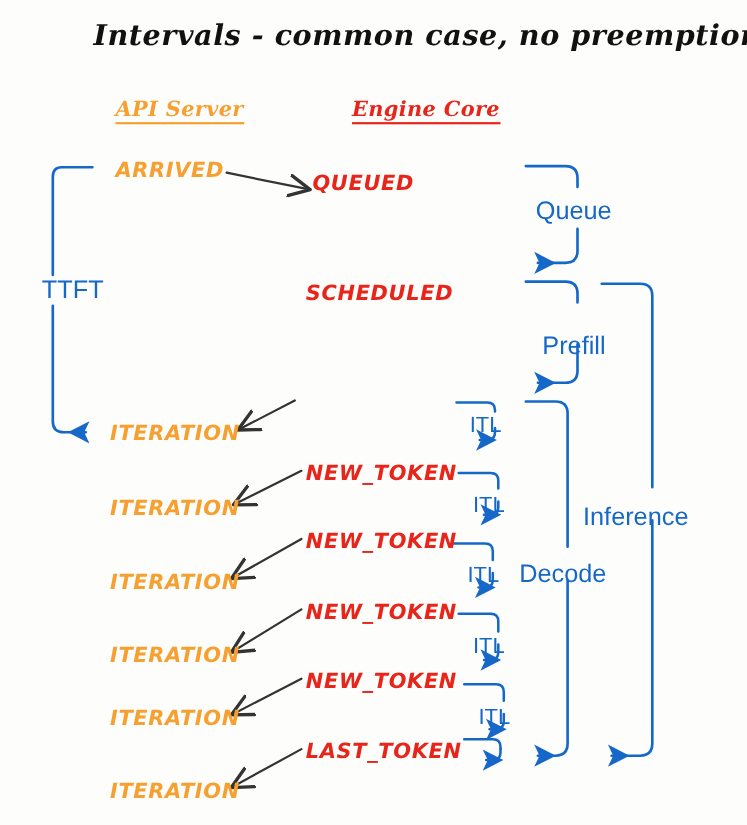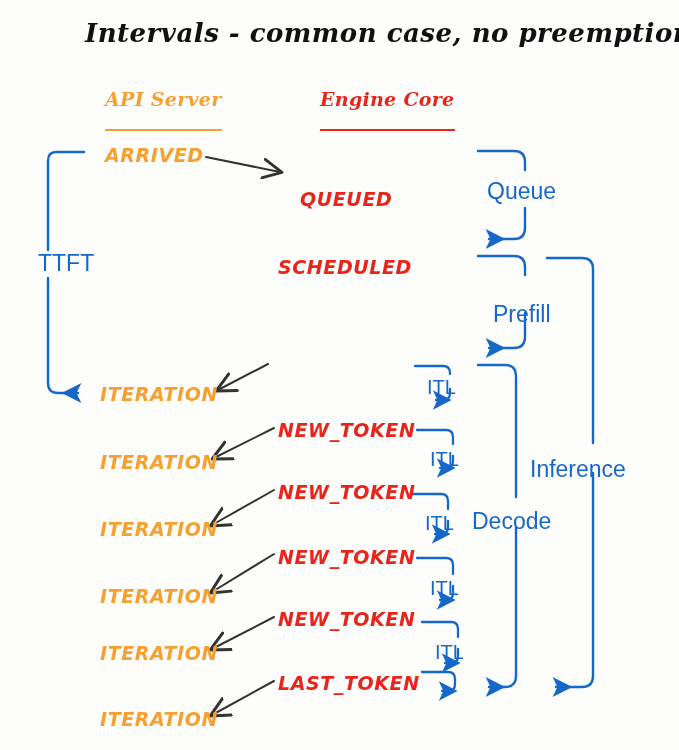--- a/index.html
+++ b/index.html
@@ -36,21 +36,21 @@
     color: #111111;
     letter-spacing: 0.5px;
   }
   
   .col-head {
     font-family: "DejaVu Serif", serif;
     font-style: italic;
     font-weight: bold;
     font-size: 19px;
     letter-spacing: 0.3px;
-    padding-bottom: 20px;
+    padding-bottom: 2px;
   }
   .col-head.api   { color: #F5A030; border-bottom: 2.5px solid #F5A030; }
   .col-head.engine{ color: #E8251B; border-bottom: 2.5px solid #E8251B; }
 
   
   .state {
     font-family: "DejaVu Sans", sans-serif;
     font-style: italic;
     font-weight: bold;
     font-size: 19px;
@@ -160,21 +160,21 @@
   <div class="txt col-head engine" style="left:290px; top:90px;margin-left:30px;">Engine Core</div>
 
   <div class="txt state orange" style="left:105px; top:146px;">ARRIVED</div>
   <div class="txt state orange" style="left:100px; top:385px;">ITERATION</div>
   <div class="txt state orange" style="left:100px; top:453px;">ITERATION</div>
   <div class="txt state orange" style="left:100px; top:520px;">ITERATION</div>
   <div class="txt state orange" style="left:100px; top:587px;">ITERATION</div>
   <div class="txt state orange" style="left:100px; top:644px;">ITERATION</div>
   <div class="txt state orange" style="left:100px; top:710px;">ITERATION</div>
 
-  <div class="txt state red" style="left:300px; top:158px;margin-top:32px;">QUEUED</div>
+  <div class="txt state red" style="left:284px; top:158px;">QUEUED</div>
   <div class="txt state red" style="left:278px; top:258px;">SCHEDULED</div>
   <div class="txt state red" style="left:278px; top:421px;">NEW_TOKEN</div>
   <div class="txt state red" style="left:278px; top:483px;">NEW_TOKEN</div>
   <div class="txt state red" style="left:278px; top:548px;">NEW_TOKEN</div>
   <div class="txt state red" style="left:278px; top:610px;">NEW_TOKEN</div>
   <div class="txt state red" style="left:278px; top:674px;">LAST_TOKEN</div>
 
   <div class="txt blue-label" style="left:22px; top:252px;margin-left:16px;">TTFT</div>
   <div class="txt blue-label" style="left:487px; top:180px;">Queue</div>
   <div class="txt blue-label" style="left:493px; top:285px;margin-top:18px;">Prefill</div>

